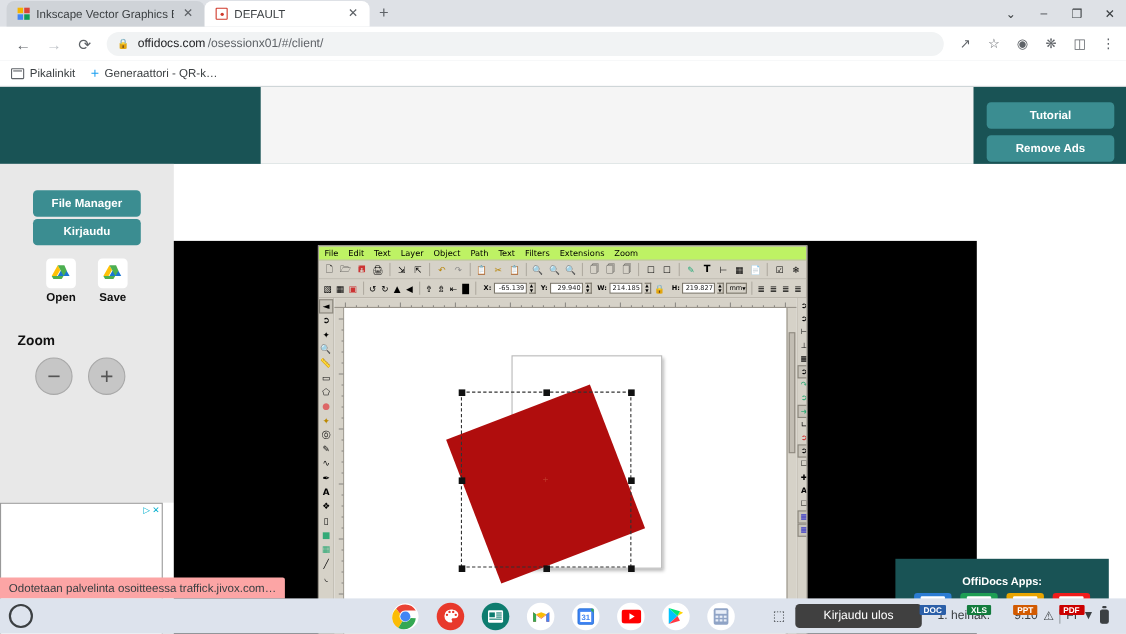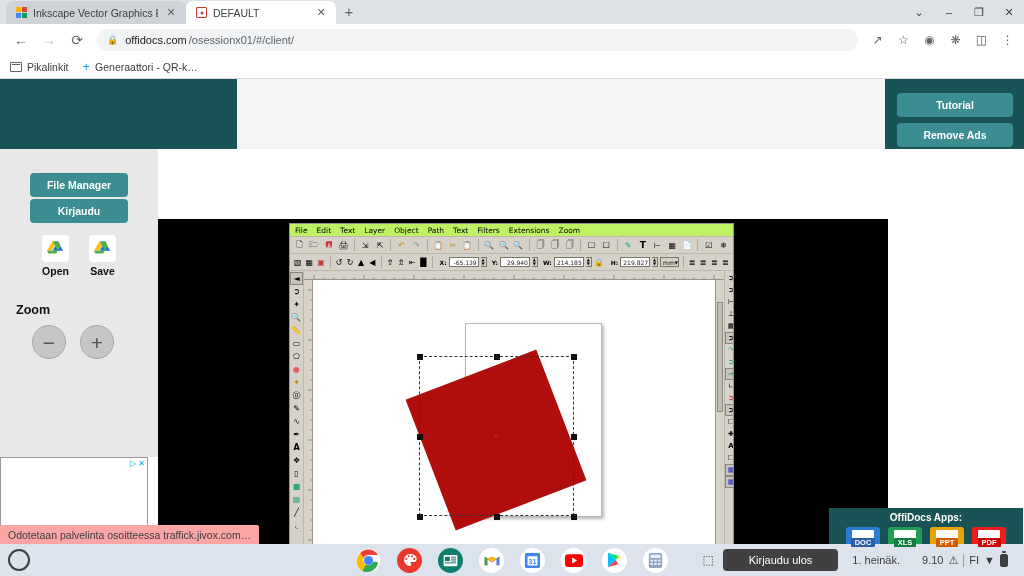--- a/index.html
+++ b/index.html
@@ -267,22 +267,22 @@
     background: #c2bdb3; border: 1px solid #8f8a80;
   }
   .cmdbar {
     width: 20px; background: #d6d2c8; border-left: 1px solid #bdb8ae;
     display: flex; flex-direction: column; align-items: center; padding-top: 1px;
   }
   .cmdbar .tool { width: 12px; height: 12px; font-size: 7px; }
 
   
   .apps-panel {
-    position: absolute; right: 1px; bottom: 0; width: 194px; height: 64px;
-    background: #195355; padding-top: 4px;
+    position: absolute; right: 16px; bottom: 0; width: 194px; height: 64px;
+    background: #195355; padding-top: 16px;
   }
   .apps-title {
     text-align: center; color: #fff; font-size: 10px; font-weight: bold;
     margin-bottom: 4px;
   }
   .apps-row { display: flex; justify-content: center; gap: 8px; }
   .app-ico {
     width: 34px; height: 34px; border-radius: 3px; position: relative;
     display: flex; align-items: center; justify-content: center;
     padding-bottom: 3px;

